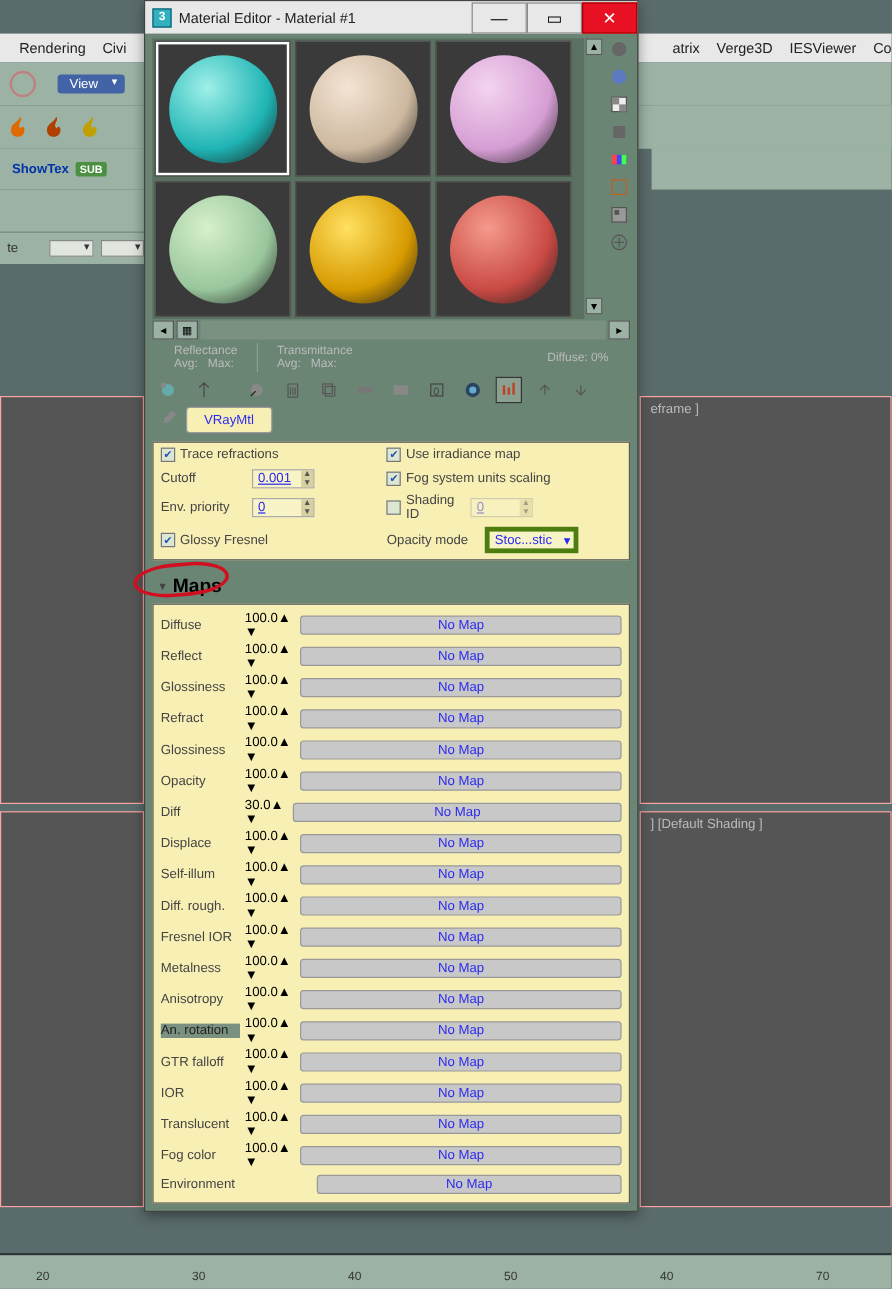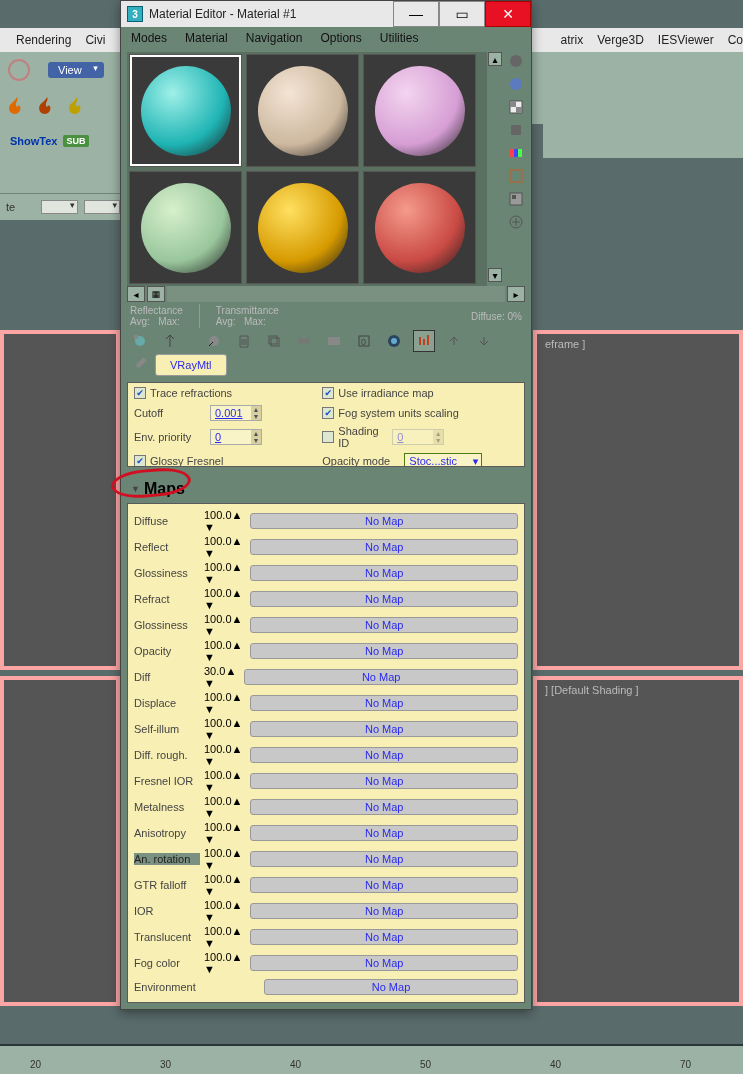--- a/index.html
+++ b/index.html
@@ -23,21 +23,21 @@
 .bg-tool3 .stxt { color:#0033aa; font-weight:600; }
 .bg-tool3 .sub { background:#4a9040; color:#fff; font-size:9px; font-weight:bold; padding:1px 3px; border-radius:2px; }
 .bg-tool3b { position:absolute; top:124px; right:0; width:200px; height:34px; background:#9bb2a4; display:flex; align-items:center; gap:12px; padding-left:4px; }
 .bg-tool4 { position:absolute; top:158px; left:0; width:120px; height:36px; background:#9bb2a4; border-bottom:1px solid #6f8677; }
 .bg-tool5 { position:absolute; top:194px; left:0; width:120px; height:26px; background:#9bb2a4; display:flex; align-items:center; gap:6px; padding-left:6px; font-size:11px; color:#333; }
 .bg-tool5 .te { margin-right:20px; }
 .bg-tool5 .combo { background:#e0e5de; border:1px solid #888; width:40px; height:14px; display:inline-block; position:relative; }
 .bg-tool5 .combo::after { content:"▾"; position:absolute; right:2px; top:-1px; font-size:9px; }
 
 
-.vp { position:absolute; background:#555; border:4px solid #fca5a5; }
+.vp { position:absolute; background:#555; border:1px solid #fca5a5; }
 .vp1 { top:330px; left:0; width:120px; height:340px; }
 .vp2 { top:676px; left:0; width:120px; height:330px; }
 .vp3 { top:330px; right:0; width:210px; height:340px; }
 .vp4 { top:676px; right:0; width:210px; height:330px; }
 .vp3 .lbl, .vp4 .lbl { color:#bbb; font-size:11px; padding:4px 8px; }
 
 .timeline { position:absolute; bottom:0; left:0; right:0; height:30px; background:#9bb2a4; border-top:2px solid #2a3638; }
 .timeline .tick { position:absolute; bottom:4px; font-size:10px; color:#333; }
 
 
@@ -60,21 +60,21 @@
 .side-icons .si { width:18px; height:18px; display:flex; align-items:center; justify-content:center; }
 .side-icons .si svg { width:16px; height:16px; }
 .sb { width:16px; height:230px; background:#6b8575; display:flex; flex-direction:column; justify-content:space-between; align-items:center; }
 .sb button { width:14px; height:14px; font-size:10px; background:#9bb2a4; border:1px solid #555; }
 
 .hsb { height:20px; display:flex; align-items:center; margin:0 6px; background:#6b8575; }
 .hsb button { width:18px; height:16px; font-size:10px; background:#9bb2a4; border:1px solid #555; }
 .hsb .track { flex:1; height:16px; margin:0 2px; background:#7a9080; }
 .hsb .grid { width:18px; height:16px; background:#9bb2a4; border:1px solid #555; margin-left:2px; display:flex; align-items:center; justify-content:center; font-size:9px; }
 
-.info-row { height:36px; display:flex; align-items:center; padding:0 9px; font-size:10px; color:#bbb; gap:16px; }
+.info-row { height:36px; display:flex; align-items:center; padding:0 24px; font-size:10px; color:#bbb; gap:16px; }
 .info-row .sep { width:1px; height:24px; background:#8aa090; }
 
 .tool-row { height:26px; display:flex; align-items:center; gap:8px; padding:0 8px; }
 .tool-row .tb { width:22px; height:22px; display:flex; align-items:center; justify-content:center; }
 .tool-row .tb svg { width:16px; height:16px; }
 .tool-row .tb.active { background:#8aa090; border:1px solid #333; }
 
 .name-row { height:34px; display:flex; align-items:center; gap:6px; padding:0 10px; }
 .name-row .pick { width:18px; height:18px; }
 .name-row .dd { flex:1; background:#f8f4c8; border:1px solid #888; font-size:11px; color:#3030d0; padding:2px 6px; position:relative; }
@@ -83,21 +83,21 @@
 
 
 .panel { margin:4px 6px 0 6px; background:#f8efb4; border:1px solid #5a5a5a; font-size:11px; overflow:hidden; }
 .panel .row { display:flex; align-items:center; padding:2px 6px; gap:4px; min-height:20px; }
 .panel .cb { width:12px; height:12px; border:1px solid #777; background:#dce6d0; display:inline-flex; align-items:center; justify-content:center; font-size:9px; color:#2050c0; }
 .panel .cb.checked::before { content:"✔"; }
 .panel label { color:#444; }
 .panel .spin { background:#f8f4c8; border:1px solid #aaa; color:#2a2af0; font-size:11px; padding:1px 4px; width:52px; position:relative; }
 .panel .spin .v { display:inline-block;text-decoration:underline; }
 .panel .arrows { position:absolute; right:0; top:0; bottom:0; width:10px; background:#d8d0a0; font-size:7px; text-align:center; color:#555; line-height:7px; }
-.panel .dd2 { background:#f8f4c8; border:1px solid #4d7c0f; color:#2a2af0; font-size:11px; padding:1px 4px; width:60px; position:relative; }
+.panel .dd2 { background:#f8f4c8; border:4px solid #4d7c0f; color:#2a2af0; font-size:11px; padding:1px 4px; width:60px; position:relative; }
 .panel .dd2::after { content:"▾"; position:absolute; right:3px; color:#2a2af0; }
 .panel .half { width:48%; display:flex; align-items:center; gap:4px; }
 
 .maps-hdr { display:flex; align-items:center; gap:4px; padding:3px 10px; font-weight:bold; color:#000000; position:relative; margin-top:10px; }
 .maps-hdr::before { content:"▼"; font-size:9px; color:#444; }
 .maps-anno { position:absolute; left:-10px; top:-8px; width:80px; height:28px; border:3px solid #d01020; border-radius:50%/60%; transform:rotate(-5deg); pointer-events:none; }
 
 .maps-panel { margin:2px 6px 6px 6px; background:#f8efb4; border:1px solid #5a5a5a; font-size:11px; padding:4px 0; }
 .maprow { display:flex; align-items:center; padding:1px 6px; gap:4px; min-height:22px; }
 .maprow .lbl { width:66px; color:#444; }
@@ -192,27 +192,20 @@
 
 <div class="win">
   <div class="titlebar">
     <span class="logo">3</span>
     <span>Material Editor - Material #1</span>
     <span class="winctl">
       <button>—</button>
       <button>▭</button>
       <button class="close">✕</button>
     </span>
-  </div>
-  <div class="menubar">
-    <span>Modes</span>
-    <span>Material</span>
-    <span>Navigation</span>
-    <span>Options</span>
-    <span>Utilities</span>
   </div>
 
   <div class="samples-wrap">
     <div class="samples" id="samples">
         <div class="slot sel">
           <div class="ball" style="--hl: #9ff0e8; --base: #1fb4b4;"></div>
         </div>
         <div class="slot">
           <div class="ball" style="--hl: #f3e4d4; --base: #cdb89f;"></div>
         </div>

